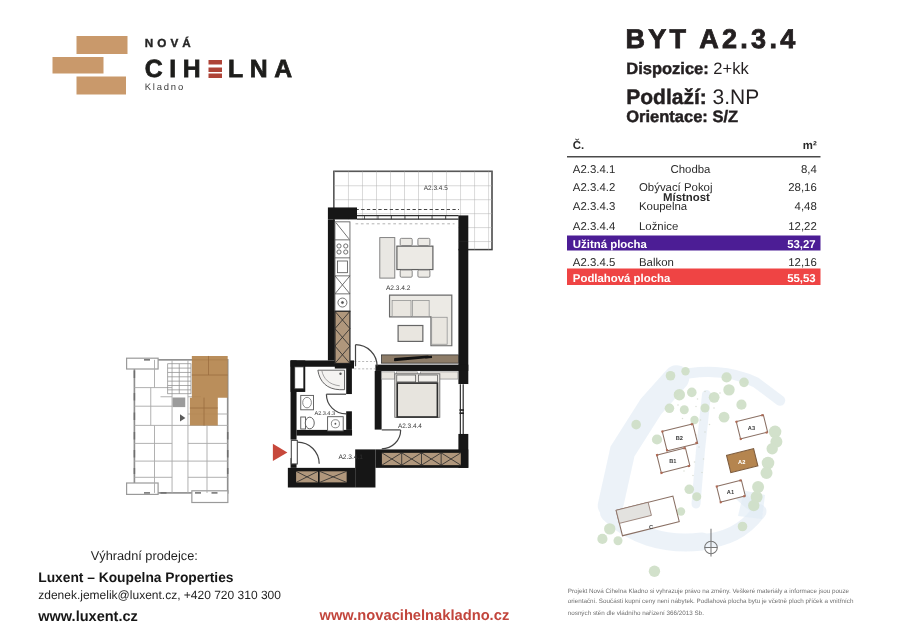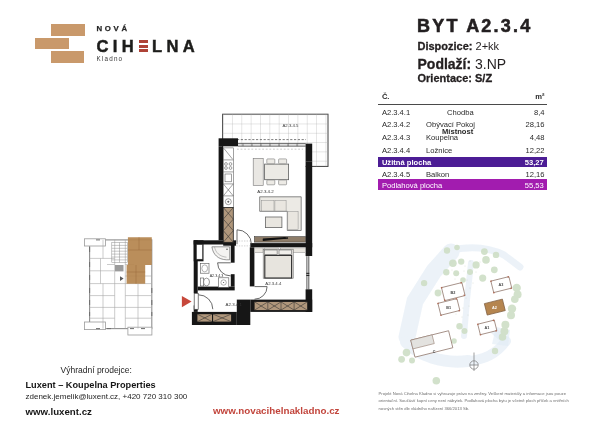--- a/index.html
+++ b/index.html
@@ -67,21 +67,21 @@
   <div style="position:relative;height:10.2px;margin-top:2px;background:#4c1d95;color:#fff;font-weight:bold;">
     <span style="position:absolute;left:3.9px;top:1.6px;">Užitná plocha</span>
       <span style="position:absolute;right:3.2px;top:1.6px;">53,27</span>
   </div>
   <div style="position:relative;height:12.4px;">
       <span style="position:absolute;left:3.9px;top:3px;">A2.3.4.5</span>
       <span style="position:absolute;left:48px;top:3px;">Balkon</span>
       <span style="position:absolute;right:2.5px;top:3px;text-align:right;">12,16</span>
     </div>
 
-  <div style="position:relative;height:10.2px;background:#a21caf;color:#fff;font-weight:normal;">
+  <div style="position:relative;height:10.2px;background:#ef4444;color:#fff;font-weight:bold;">
     <span style="position:absolute;left:3.9px;top:1.6px;">Podlahová plocha</span>
       <span style="position:absolute;right:3.2px;top:1.6px;">55,53</span>
   </div>
 </div>
 
 <div class="abs" style="left:25.5px;top:365.3px;font-size:8.5px;color:#1e1e1e;margin-left:35px;">Výhradní prodejce:</div>
 <div class="abs" style="left:25.5px;top:379.6px;font-size:9.2px;font-weight:bold;color:#161616;">Luxent – Koupelna Properties</div>
 <div class="abs" style="left:25.5px;top:392.2px;font-size:8px;color:#1e1e1e;">zdenek.jemelik@luxent.cz, +420 720 310 300</div>
 <div class="abs" style="left:25.5px;top:405.6px;font-size:9.7px;font-weight:bold;color:#161616;">www.luxent.cz</div>
 

